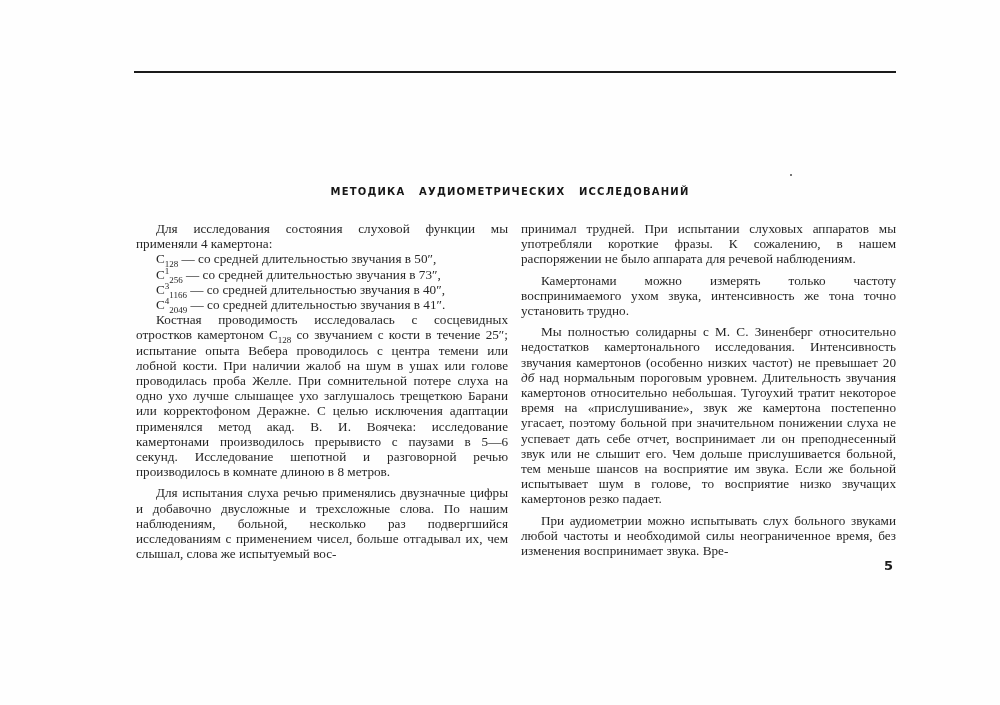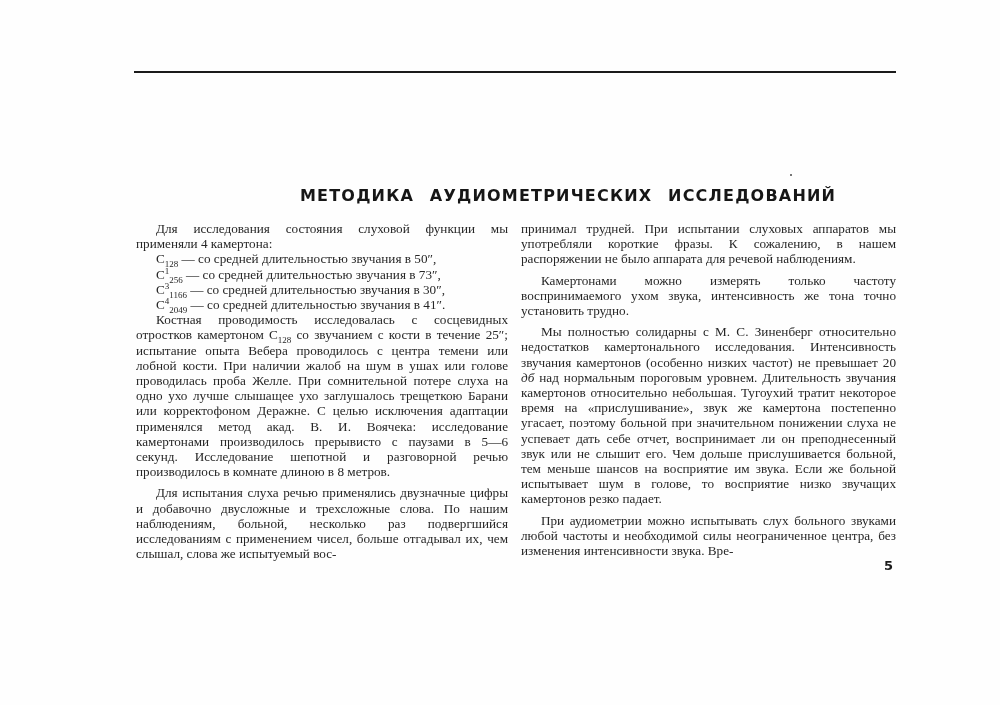--- a/index.html
+++ b/index.html
@@ -2,21 +2,21 @@
 <html><head>
 <meta charset="utf-8">
 <style>
   html, body { margin:0; padding:0; background:#ffffff; }
   body { width:1000px; height:705px; position:relative; overflow:hidden;
          font-family:"Liberation Serif", "DejaVu Serif", serif; color:#1f1f1f; }
   .page { position:absolute; left:0; top:0; width:1000px; height:705px; background:#fefefe; }
   .top-rule { position:absolute; left:134px; top:71px; width:762px; height:2px;
               background:#1a1a1a; }
   .title { position:absolute; left:300px; top:186px; width:420px; text-align:center;
-           font-family:"DejaVu Sans", sans-serif; font-weight:bold; font-size:16px;
+           font-family:"DejaVu Sans", sans-serif; font-weight:bold; font-size:10px;
            letter-spacing:1.2px; word-spacing:9px; color:#161616; white-space:nowrap; }
   .col { position:absolute; top:221px; width:372px; font-size:13.2px; line-height:15.2px;
          text-align:justify; color:#262626; }
   .col.left { left:136px; }
   .col.right { left:521px; width:375px; }
   .col p { margin:0; text-indent:20px; }
   .col p.gap { margin-top:6px; }
   .col p.noind { text-indent:0; }
   .col .fork { text-indent:0; padding-left:20px; }
   sub, sup { font-size:9px; line-height:0; }
@@ -30,27 +30,27 @@
 <div class="page">
   <div class="top-rule"></div>
   <div class="speck"></div>
 
   <div class="title">МЕТОДИКА АУДИОМЕТРИЧЕСКИХ ИССЛЕДОВАНИЙ</div>
 
   <div class="col left">
     <p>Для исследования состояния слуховой функции мы применяли 4 камертона:</p>
     <div class="fork"><span>C</span><sup></sup><sub>128</sub><span> — со средней длительностью звучания в 50″,</span></div>
     <div class="fork"><span>C</span><sup>1</sup><sub>256</sub><span> — со средней длительностью звучания в 73″,</span></div>
-    <div class="fork"><span>C</span><sup>3</sup><sub>1166</sub><span> — со средней длительностью звучания в 30″,</span></div>
+    <div class="fork"><span>C</span><sup>3</sup><sub>1166</sub><span> — со средней длительностью звучания в 40″,</span></div>
     <div class="fork"><span>C</span><sup>4</sup><sub>2049</sub><span> — со средней длительностью звучания в 41″.</span></div>
     <p><span>Костная проводимость исследовалась с сосцевидных отростков камертоном C</span><sub>128</sub><span> со звучанием с кости в течение 25″; испытание опыта Вебера проводилось с центра темени или лобной кости. При наличии жалоб на шум в ушах или голове проводилась проба Желле. При сомнительной потере слуха на одно ухо лучше слышащее ухо заглушалось трещеткою Барани или корректофоном Деражне. С целью исключения адаптации применялся метод акад. В. И. Воячека: исследование камертонами производилось прерывисто с паузами в 5—6 секунд. Исследование шепотной и разговорной речью производилось в комнате длиною в 8 метров.</span></p>
     <p class="gap">Для испытания слуха речью применялись двузначные цифры и добавочно двусложные и трехсложные слова. По нашим наблюдениям, больной, несколько раз подвергшийся исследованиям с применением чисел, больше отгадывал их, чем слышал, слова же испытуемый вос-</p>
   </div>
 
   <div class="col right">
     <p class="noind">принимал трудней. При испытании слуховых аппаратов мы употребляли короткие фразы. К сожалению, в нашем распоряжении не было аппарата для речевой наблюдениям.</p>
     <p class="gap">Камертонами можно измерять только частоту воспринимаемого ухом звука, интенсивность же тона точно установить трудно.</p>
     <p class="gap"><span>Мы полностью солидарны с М. С. Зиненберг относительно недостатков камертонального исследования. Интенсивность звучания камертонов (особенно низких частот) не превышает 20 </span><i>дб</i><span> над нормальным пороговым уровнем. Длительность звучания камертонов относительно небольшая. Тугоухий тратит некоторое время на «прислушивание», звук же камертона постепенно угасает, поэтому больной при значительном понижении слуха не успевает дать себе отчет, воспринимает ли он преподнесенный звук или не слышит его. Чем дольше прислушивается больной, тем меньше шансов на восприятие им звука. Если же больной испытывает шум в голове, то восприятие низко звучащих камертонов резко падает.</span></p>
-    <p class="gap">При аудиометрии можно испытывать слух больного звуками любой частоты и необходимой силы неограниченное центра, без изменения интенсивности звука. Вре-</p>
+    <p class="gap">При аудиометрии можно испытывать слух больного звуками любой частоты и необходимой силы неограниченное время, без изменения воспринимает звука. Вре-</p>
   </div>
 
   <div class="page-number">5</div>
 </div>
 
 </body></html>

